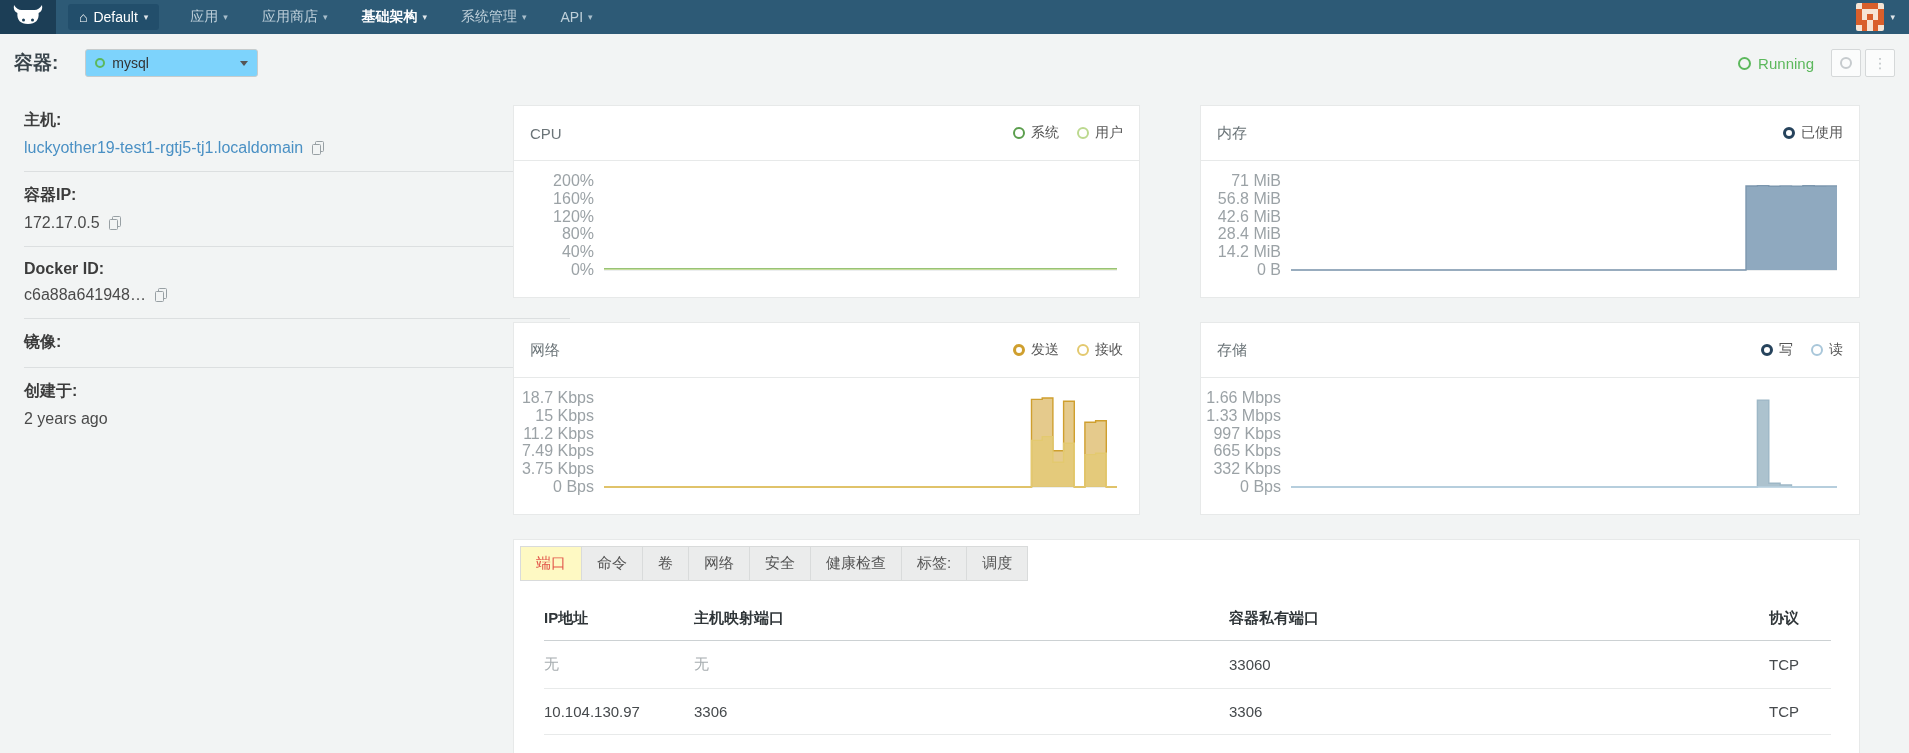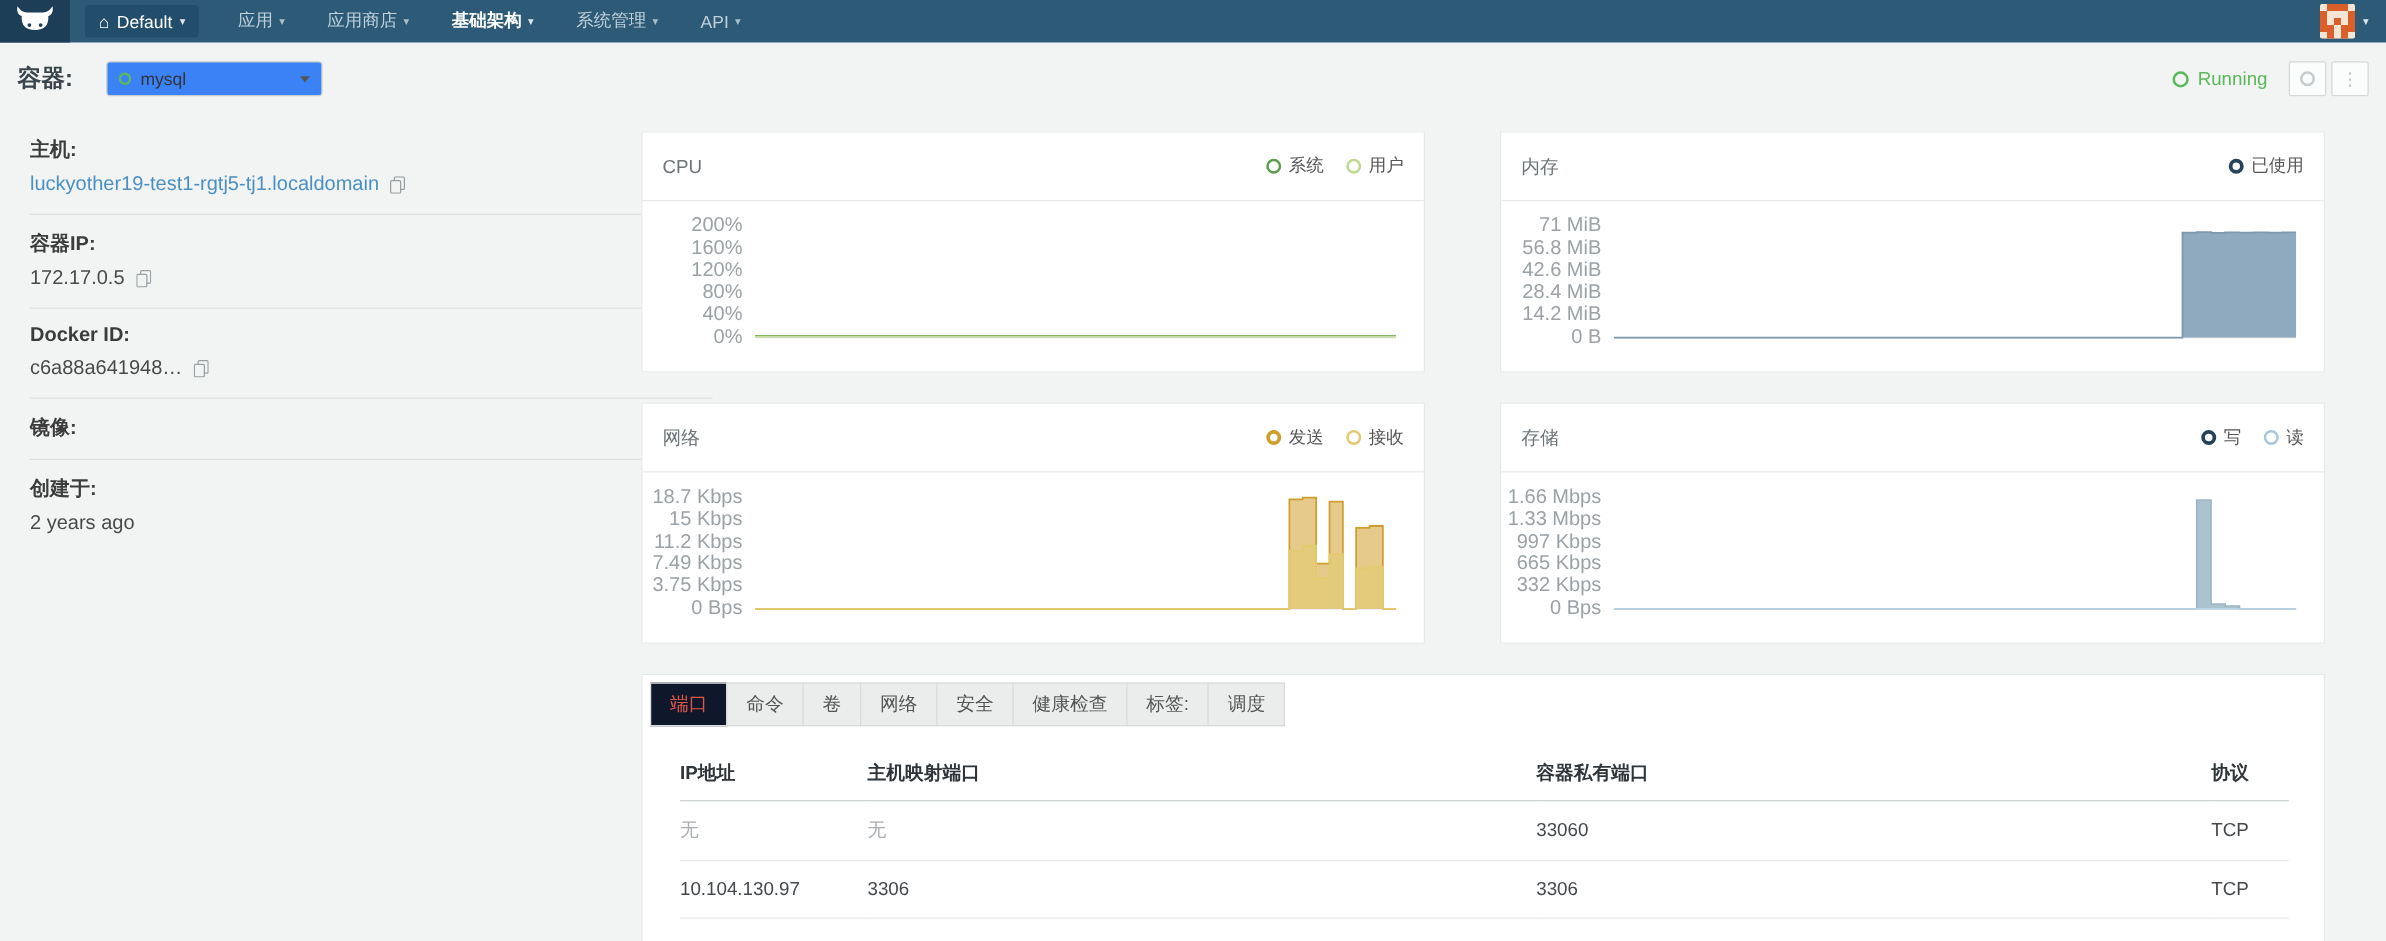--- a/index.html
+++ b/index.html
@@ -15,21 +15,21 @@
   .nav-menu{display:flex;margin-left:14px}
   .nav-item{display:flex;align-items:center;gap:5px;padding:0 17px;color:#bfd0da;font-size:14px;cursor:pointer}
   .nav-item.active{color:#fff;font-weight:bold}
   .nav-spacer{flex:1}
   .user-menu{display:flex;align-items:center;gap:6px;padding-right:14px;cursor:pointer;color:#fff}
   .avatar{width:28px;height:28px;border-radius:2px;overflow:hidden;display:block;line-height:0}
 
   
   .subheader{height:58px;display:flex;align-items:center;padding:0 14px}
   .page-title{font-size:19px;font-weight:bold;color:#39444b}
-  .container-select{margin-left:27px;width:173px;height:28px;background:#3b82f6;border:1px solid #c6cccd;border-radius:3px;display:flex;align-items:center;gap:7px;padding:0 9px;cursor:pointer}
+  .container-select{margin-left:27px;width:173px;height:28px;background:#7dd3fc;border:1px solid #c6cccd;border-radius:3px;display:flex;align-items:center;gap:7px;padding:0 9px;cursor:pointer}
   .sel-dot{width:10px;height:10px;border:2px solid #5cb85c;border-radius:50%;flex:none}
   .sel-label{font-size:14px;color:#333}
   .sel-caret{margin-left:auto;width:0;height:0;border-left:4px solid transparent;border-right:4px solid transparent;border-top:5px solid #555}
   .spacer{flex:1}
   .status{display:flex;align-items:center;gap:7px;color:#5cb85c;font-size:15px;margin-right:13px}
   .status-ring{width:13px;height:13px;border:2px solid #5cb85c;border-radius:50%}
   .icon-btn{width:30px;height:28px;border:1px solid #d5d8d9;background:#fbfcfc;border-radius:2px;display:flex;align-items:center;justify-content:center;color:#b9bfc2;font-size:14px;cursor:pointer;margin-left:4px}
   .ring-ic{width:12px;height:12px;border:2px solid #c6cbce;border-radius:50%;display:block}
 
   
@@ -54,21 +54,21 @@
   .legend-label{font-size:14px;color:#555}
   .chart-body{display:flex;padding:18px 22px 0 14px}
   .yticks{width:76px;position:relative;height:93px;flex:none}
   .ytick{position:absolute;right:10px;transform:translateY(-50%);font-size:16px;color:#9ba2a6;white-space:nowrap}
   .plot{flex:1;height:93px;line-height:0}
 
   .detail-card{margin-top:24px;min-height:206px;padding-bottom:28px}
   .tabs{display:flex;padding:6px 0 0 6px}
   .tab{font-size:15px;padding:7px 15px;background:#ebecec;border:1px solid #d9dbdb;color:#555;cursor:pointer;margin-left:-1px;white-space:nowrap}
   .tab:first-child{margin-left:0}
-  .tab.active{background:#0f172a;color:#e2564a}
+  .tab.active{background:#fef9c3;color:#e2564a}
   .ports-table{margin:20px 30px 0;border-collapse:collapse;width:1287px;table-layout:fixed}
   .ports-table th{text-align:left;font-size:15px;color:#2f3538;padding:8px 0 12px;border-bottom:1px solid #ccd1d3;font-weight:bold}
   .ports-table td{font-size:15px;color:#45494c;padding:14px 0;border-bottom:1px solid #e8eaea}
   .ports-table td.muted{color:#a7adb0}
 </style>
 </head>
 <body>
 
 <nav class="topnav">
   <div class="logo-block">

